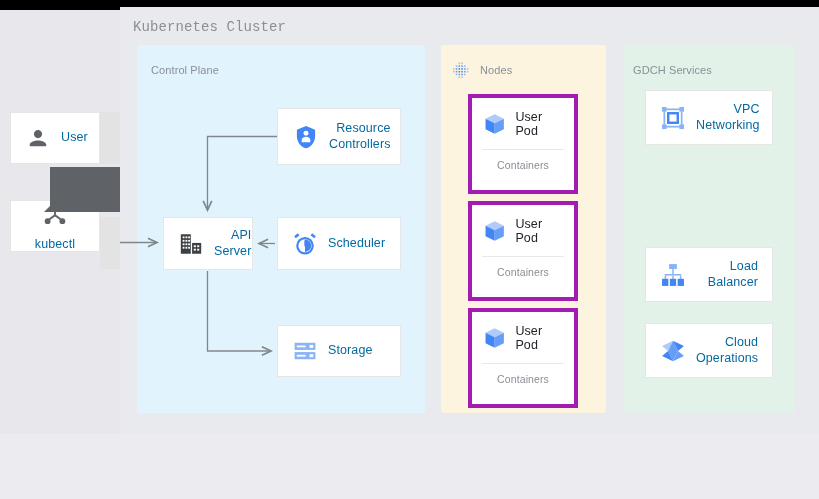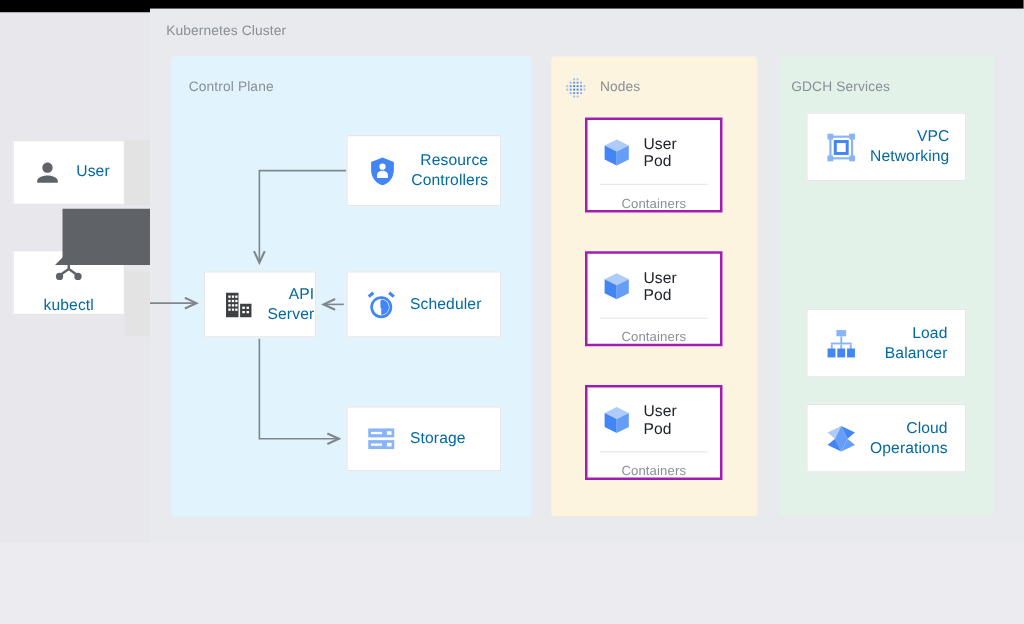--- a/index.html
+++ b/index.html
@@ -15,21 +15,21 @@
   .topbar-black { position:absolute; left:0; top:0; width:819px; height:7px; background:#000; }
   .topbar-black-left { position:absolute; left:0; top:0; width:120px; height:10px; background:#000; }
 
   .bg-left   { position:absolute; left:0;   top:10px; width:120px; height:425px; background:#e8e7ec; }
   .bg-right  { position:absolute; left:120px; top:7px; width:699px; height:428px; background:#e8eaed; }
   .bg-bottom { position:absolute; left:0;  top:434px; width:819px; height:65px; background:#ececf0; }
 
   
   .cluster-title {
     position:absolute; left:133px; top:19px;
-    font-size:11px; color:#8a8f96; letter-spacing:.1px;
+    font-size:14px; color:#8a8f96; letter-spacing:.1px;font-family:Liberation Mono, monospace;
   }
 
   
   .panel { position:absolute; border-radius:3px; }
   .panel-title { position:absolute; font-size:11px; color:#8a8f96; letter-spacing:.1px; }
 
   #panel-control { left:137px; top:45px; width:288px; height:368px; background:#e1f4fd; }
   #title-control { left:151px; top:64px; }
 
   #panel-nodes   { left:441px; top:45px; width:165px; height:368px; background:#fdf4e0; }
@@ -67,22 +67,22 @@
   }
 
   
   #card-resource  { left:277px; top:108px; width:124px; height:57px;padding-left:15px; }
   #card-api       { left:163px; top:217px; width:90px; height:53px; }
   #card-scheduler { left:277px; top:217px; width:124px; height:53px; }
   #card-storage   { left:277px; top:325px; width:124px; height:52px; }
 
   
   .pod {
-    position:absolute; background:#fff; border:2px solid #a21caf;
-    width:110px; height:76px;
+    position:absolute; background:#fff; border:4px solid #a21caf;
+    width:110px; height:100px;
   }
   .pod-head { display:flex; align-items:center; gap:9px; height:51px; padding:0 11px; }
   .pod-head .ico { width:26px; height:26px; }
   .pod-head .lbl { font-size:12.5px; color:#20242a; letter-spacing:.1px; }
   .pod-div { height:1px; background:#e8e8e8; margin:0 10px; }
   .pod-sub { text-align:center; font-size:10.5px; color:#8a8f96; padding-top:9px; letter-spacing:.1px; }
   #pod-0 { left:468px; top:94px; }
   #pod-1 { left:468px; top:201px; }
   #pod-2 { left:468px; top:308px; }
 

